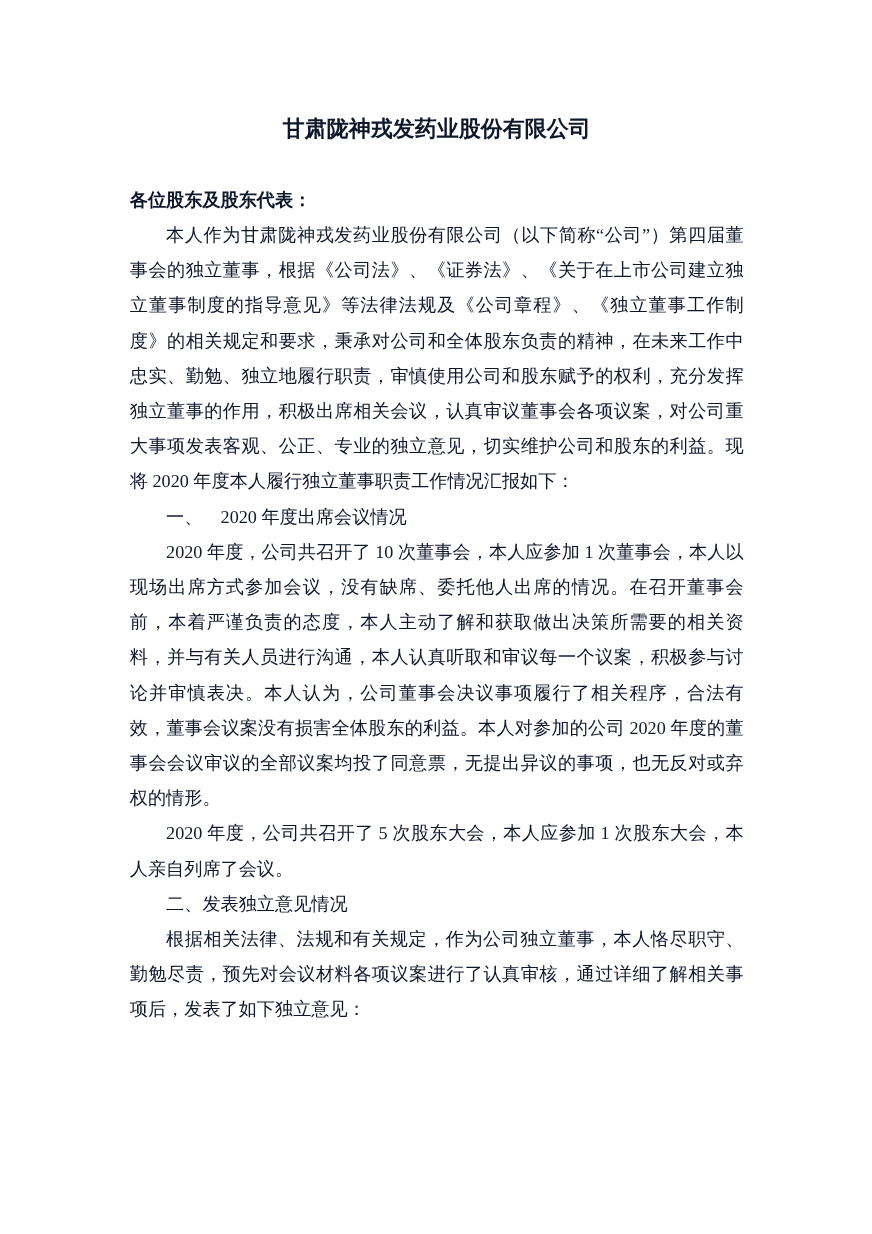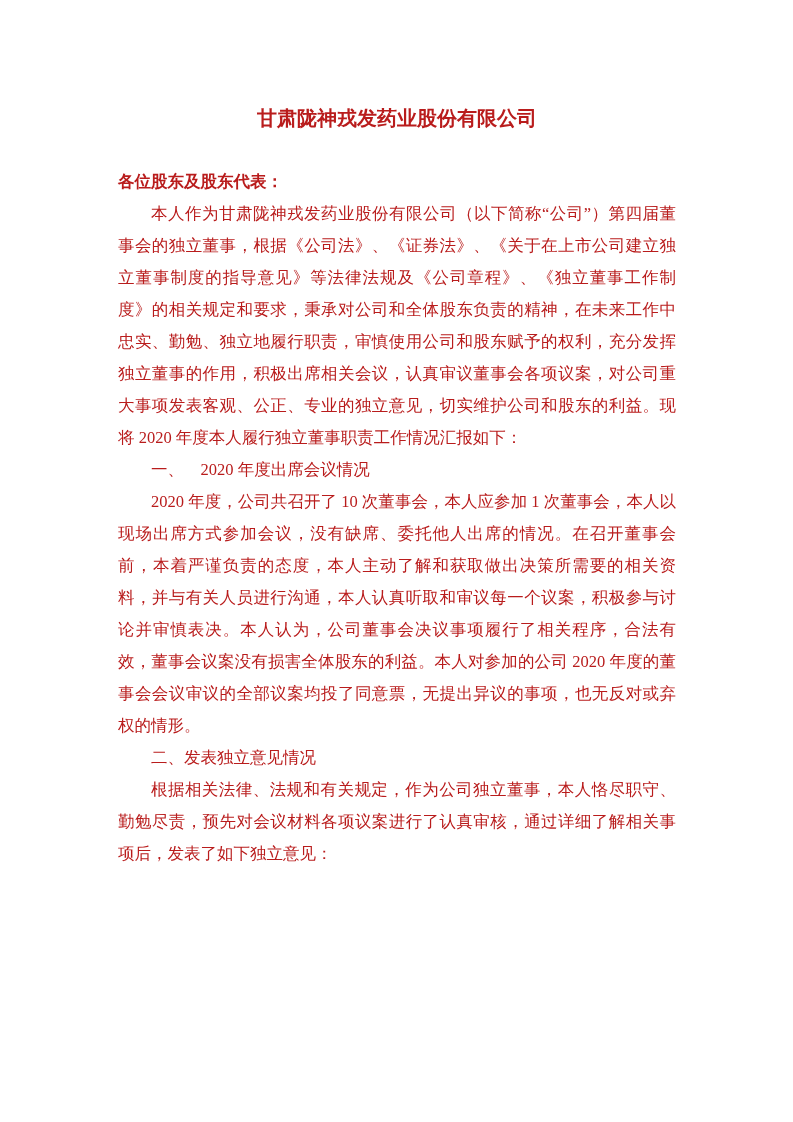--- a/index.html
+++ b/index.html
@@ -8,21 +8,21 @@
     background: #ffffff;
   }
   .page {
     position: relative;
     width: 793px;
     height: 1122px;
     background: #ffffff;
     box-sizing: border-box;
     padding: 96px 117px 0 118px;
     font-family: "Liberation Serif", "DejaVu Serif", serif;
-    color: #b91c1c;
+    color: #0f172a;
     overflow: hidden;
   }
   .doc-title,
   .doc-subtitle {
     text-align: center;
     font-weight: bold;
     font-size: 20px;
     line-height: 44px;
     white-space: nowrap;
   }
@@ -58,19 +58,20 @@
     <p class="salutation">各位股东及股东代表：</p>
 
     <p>本人作为甘肃陇神戎发药业股份有限公司（以下简称“公司”）第四届董事会的独立董事，根据《公司法》、《证券法》、《关于在上市公司建立独立董事制度的指导意见》等法律法规及《公司章程》、《独立董事工作制度》的相关规定和要求，秉承对公司和全体股东负责的精神，在未来工作中忠实、勤勉、独立地履行职责，审慎使用公司和股东赋予的权利，充分发挥独立董事的作用，积极出席相关会议，认真审议董事会各项议案，对公司重大事项发表客观、公正、专业的独立意见，切实维护公司和股东的利益。现将 2020 年度本人履行独立董事职责工作情况汇报如下：</p>
 
     <p class="section-heading">一、　2020 年度出席会议情况</p>
 
 
     <p>2020 年度，公司共召开了 10 次董事会，本人应参加 1 次董事会，本人以现场出席方式参加会议，没有缺席、委托他人出席的情况。在召开董事会前，本着严谨负责的态度，本人主动了解和获取做出决策所需要的相关资料，并与有关人员进行沟通，本人认真听取和审议每一个议案，积极参与讨论并审慎表决。本人认为，公司董事会决议事项履行了相关程序，合法有效，董事会议案没有损害全体股东的利益。本人对参加的公司 2020 年度的董事会会议审议的全部议案均投了同意票，无提出异议的事项，也无反对或弃权的情形。</p>
 
 
+    <p>2020 年度，公司共召开了 5 次股东大会，本人应参加 1 次股东大会，本人亲自列席了会议。</p>
 
     <p class="section-heading">二、发表独立意见情况</p>
 
     <p>根据相关法律、法规和有关规定，作为公司独立董事，本人恪尽职守、勤勉尽责，预先对会议材料各项议案进行了认真审核，通过详细了解相关事项后，发表了如下独立意见：</p>
 
   </div>
 </div>
 
 </body></html>

